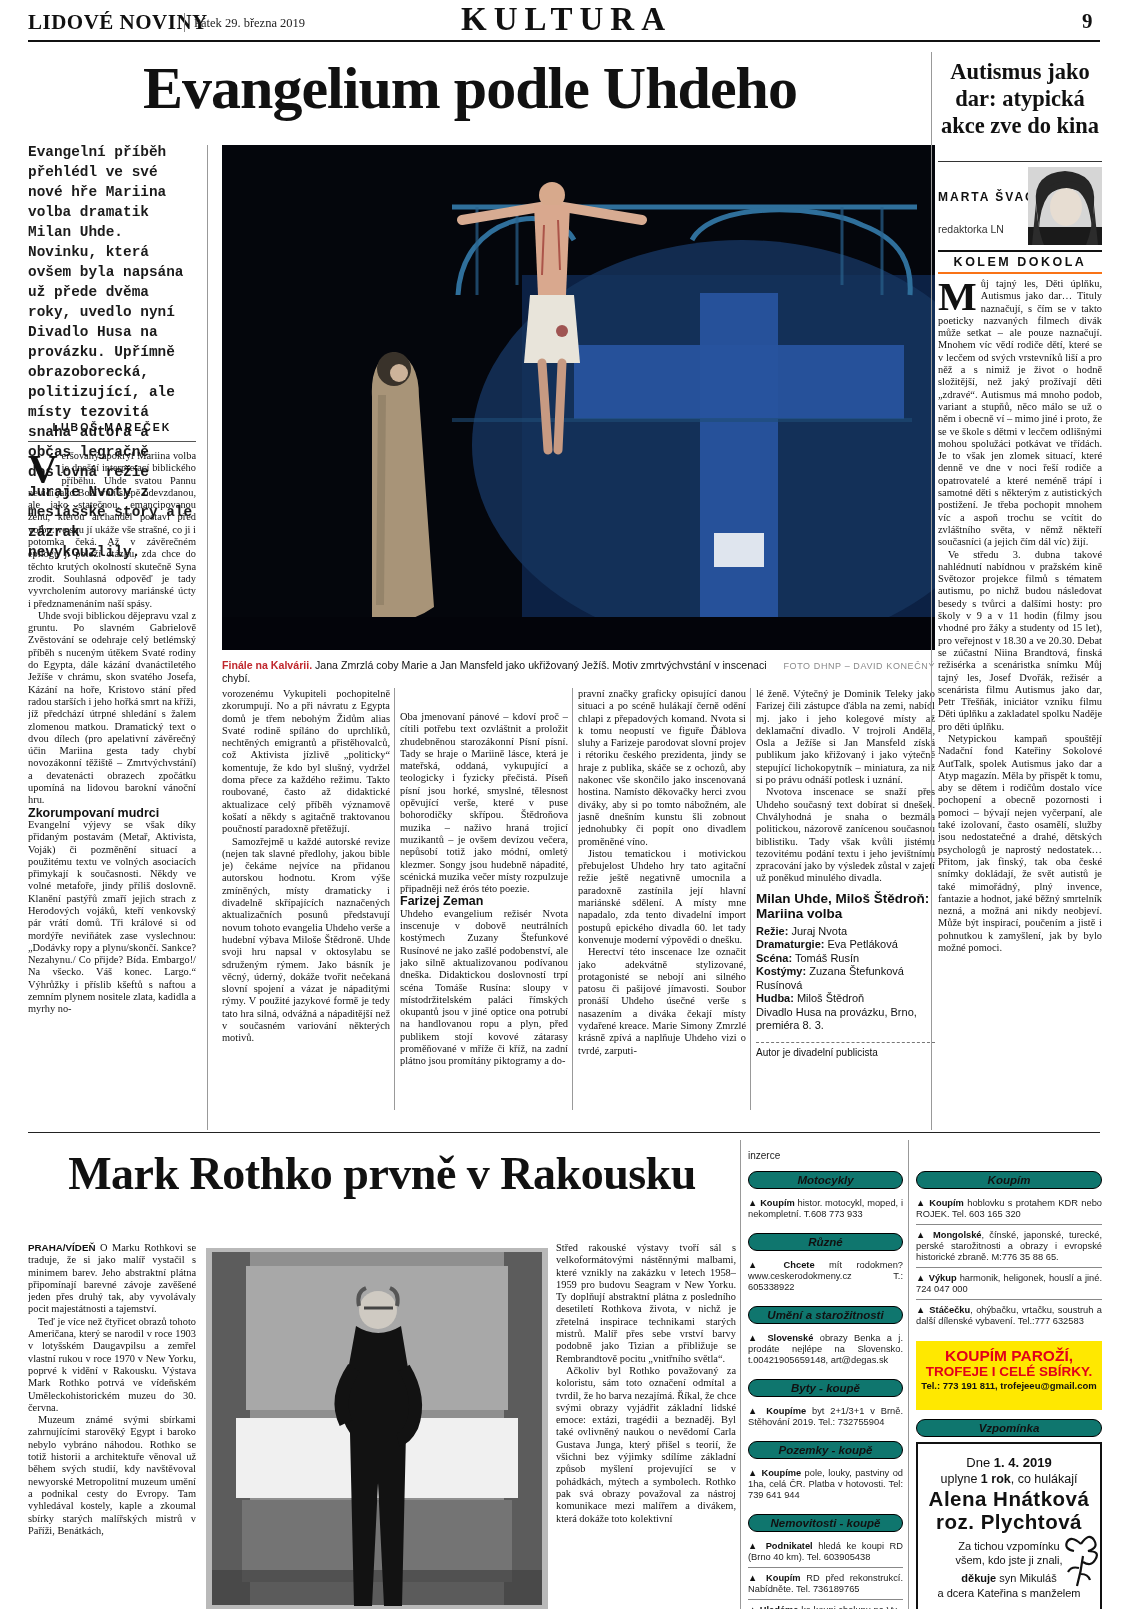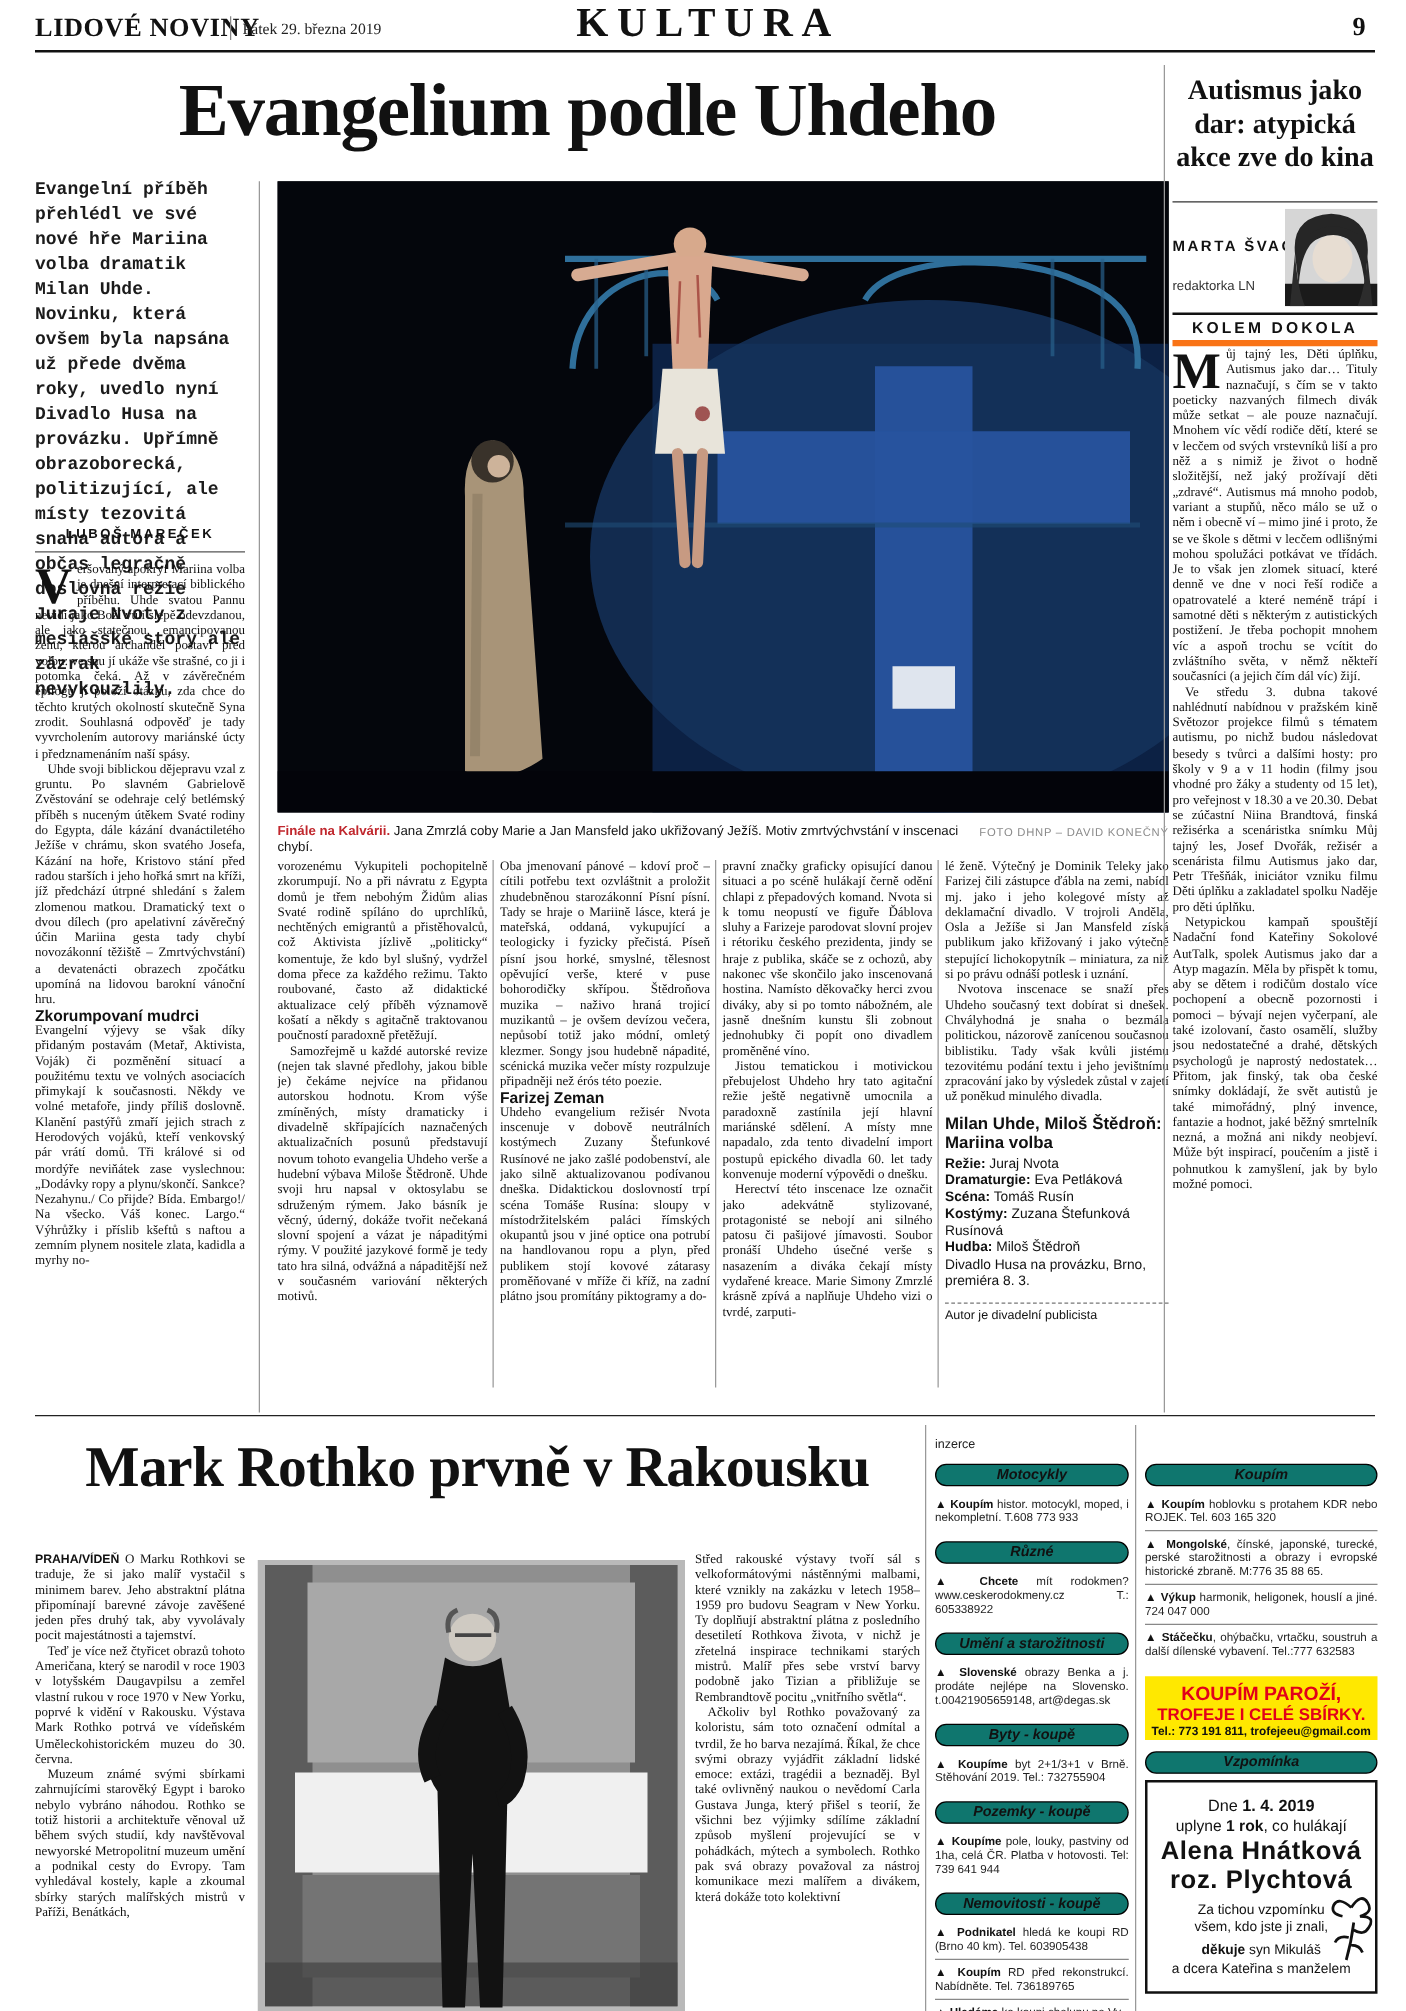--- a/index.html
+++ b/index.html
@@ -28,21 +28,21 @@
 
   .bodytext{font-size:10.4px;line-height:12.3px;text-align:justify;overflow:hidden}
   .bodytext p{margin:0;text-indent:10px}
   .bodytext p.noind{text-indent:0}
   p.dropcap::first-letter{float:left;font-size:41px;line-height:33px;padding:2px 4px 0 0;font-weight:bold}
   .subhead{font-family:"Liberation Sans",sans-serif;font-weight:bold;font-size:12.5px;
            margin:7px 0 2px;text-indent:0 !important;text-align:left}
 
   #col1{left:28px;top:450px;width:168px;height:680px}
   #col2{left:222px;top:688px;width:168px;height:422px}
-  #col3{left:400px;top:688px;width:168px;height:422px}
+  #col3{left:400px;top:711px;width:168px;height:422px}
   #col4{left:578px;top:688px;width:168px;height:422px}
   #col5{left:756px;top:688px;width:179px;height:442px}
 
   #photo-stage{left:222px;top:145px;width:713px;height:505px;background:#04060c}
   #caption-row{left:222px;top:659px;width:713px;display:flex;gap:14px;
                font-family:"Liberation Sans",sans-serif}
   #caption-text{flex:1;font-size:10.6px;line-height:12.5px}
   .cap-lead{font-weight:bold;color:#c0272d}
   #photo-credit{font-size:9px;color:#8a8a8a;letter-spacing:.6px;white-space:nowrap;padding-top:2px}
 
@@ -64,21 +64,21 @@
   
   #autism-headline{left:938px;top:58px;width:164px;text-align:center;font-weight:bold;
                    font-size:22.5px;line-height:27px}
   #ar-rule1{top:161px;left:938px;width:164px;height:1px;background:#333}
   #author-block{left:938px;top:167px;width:164px;height:80px}
   #author-name{position:absolute;left:0;top:22px;font-family:"Liberation Sans",sans-serif;
                font-weight:bold;font-size:12px;letter-spacing:2px;line-height:16px}
   #author-role{position:absolute;left:0;top:56px;font-family:"Liberation Sans",sans-serif;
                font-size:10.5px;color:#333}
   #author-photo{position:absolute;left:90px;top:0}
-  #rubric-band{left:938px;top:250px;width:164px;border-top:2px solid #111;border-bottom:5px solid #f97316;
+  #rubric-band{left:938px;top:250px;width:164px;border-top:2px solid #111;border-bottom:2px solid #f97316;
                padding:3px 0;text-align:center;font-family:"Liberation Sans",sans-serif;
                font-weight:bold;font-size:12.5px;letter-spacing:2.5px}
   #autism-body{left:938px;top:278px;width:164px;height:852px}
 
   
   #bottom-rule{top:1132px;left:28px;width:1072px;height:1px;background:#222}
   #rothko-headline{left:28px;top:1146px;width:708px;text-align:center;font-weight:bold;
                    font-size:46px;line-height:56px;letter-spacing:-.5px}
   #rothko-col1{left:28px;top:1242px;width:168px;height:367px}
   #rothko-col2{left:556px;top:1242px;width:180px;height:367px}
@@ -91,21 +91,21 @@
   #class-label{left:748px;top:1150px;font-family:"Liberation Sans",sans-serif;font-size:10px;color:#222}
   #class-colA{left:748px;top:1162px;width:155px}
   #class-colB{left:916px;top:1162px;width:186px}
   .pill{border:1.5px solid #000;border-radius:13px;background:#0f766e;
         font-family:"Liberation Sans",sans-serif;font-weight:bold;font-style:italic;
         font-size:11.5px;text-align:center;padding:2px 0;margin:9px 0 4px}
   .ad{font-family:"Liberation Sans",sans-serif;font-size:9.3px;line-height:11px;
       text-align:justify;padding:5px 0 4px;color:#222}
   .ad + .ad{border-top:1px solid #888}
   .ad-lead{font-weight:bold;color:#111}
-  #yellow-ad{margin-top:10px;background:#ffe800;text-align:center;padding:6px 3px 0;
+  #yellow-ad{margin-top:10px;background:#ffe800;text-align:center;padding:6px 3px 18px;
              font-family:"Liberation Sans",sans-serif}
   #yellow-ad .y1{font-weight:bold;font-size:15.5px;color:#e2001a;line-height:17px}
   #yellow-ad .y2{font-weight:bold;font-size:13.5px;color:#e2001a;line-height:16px}
   #yellow-ad .y3{font-weight:bold;font-size:9.5px;color:#111;line-height:12px}
   #memorial{border:2px solid #111;margin-top:5px;padding:10px 6px;text-align:center;
             font-family:"Liberation Sans",sans-serif;position:relative}
   #memorial .m1{font-size:13px;line-height:17px}
   #memorial .m2{font-size:12.5px;line-height:16px}
   #memorial .mname{font-weight:bold;font-size:20.5px;line-height:23px;letter-spacing:.5px}
   #memorial .m3{font-size:11px;line-height:14px;margin-top:6px}

